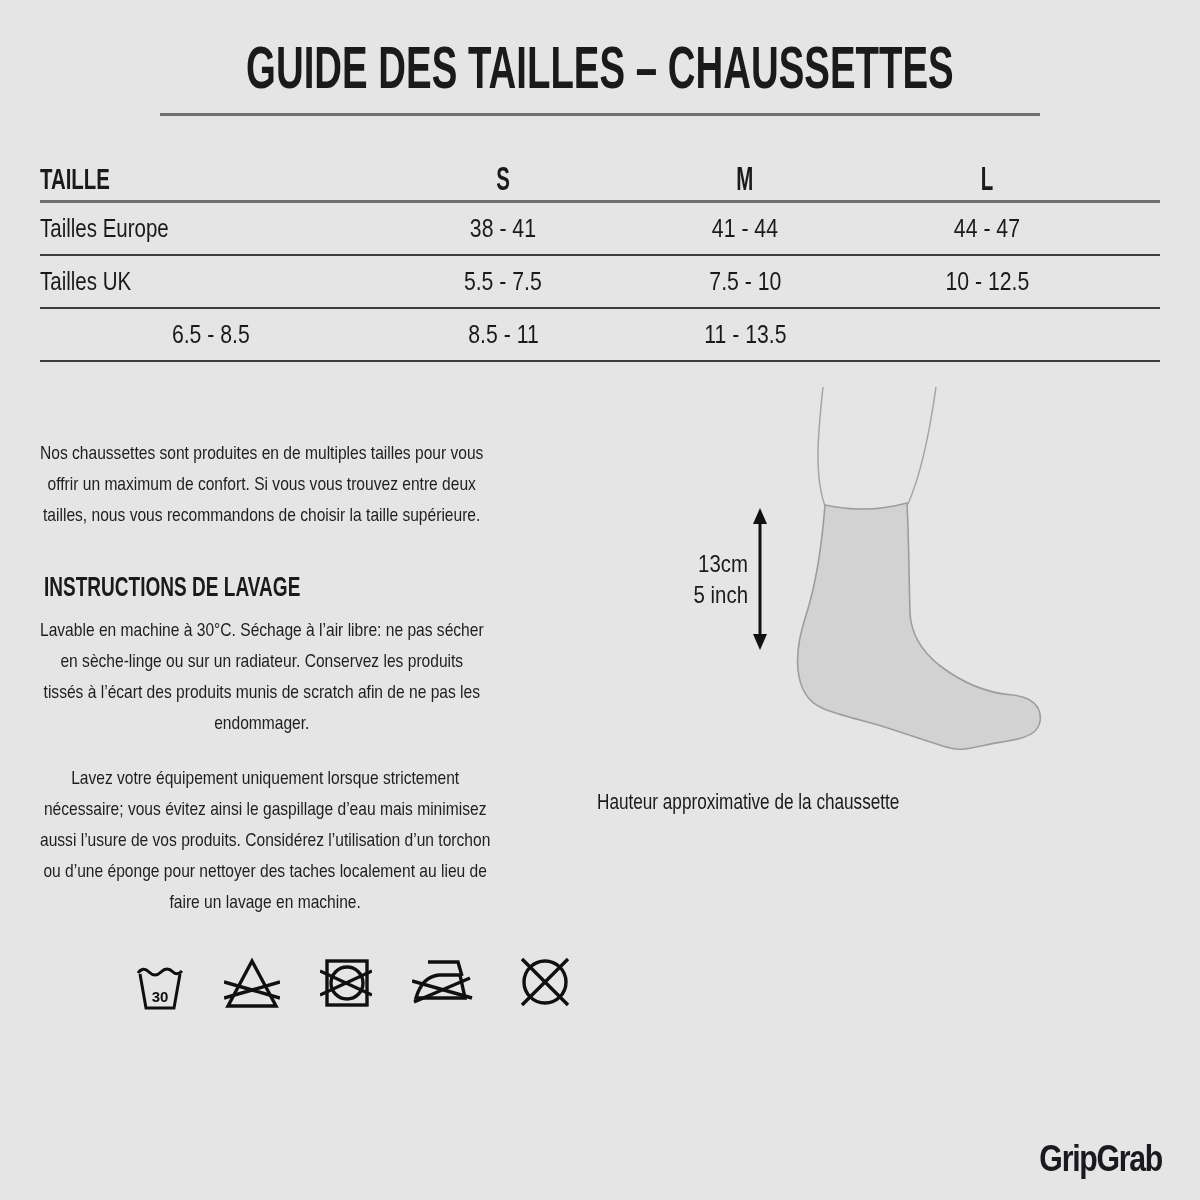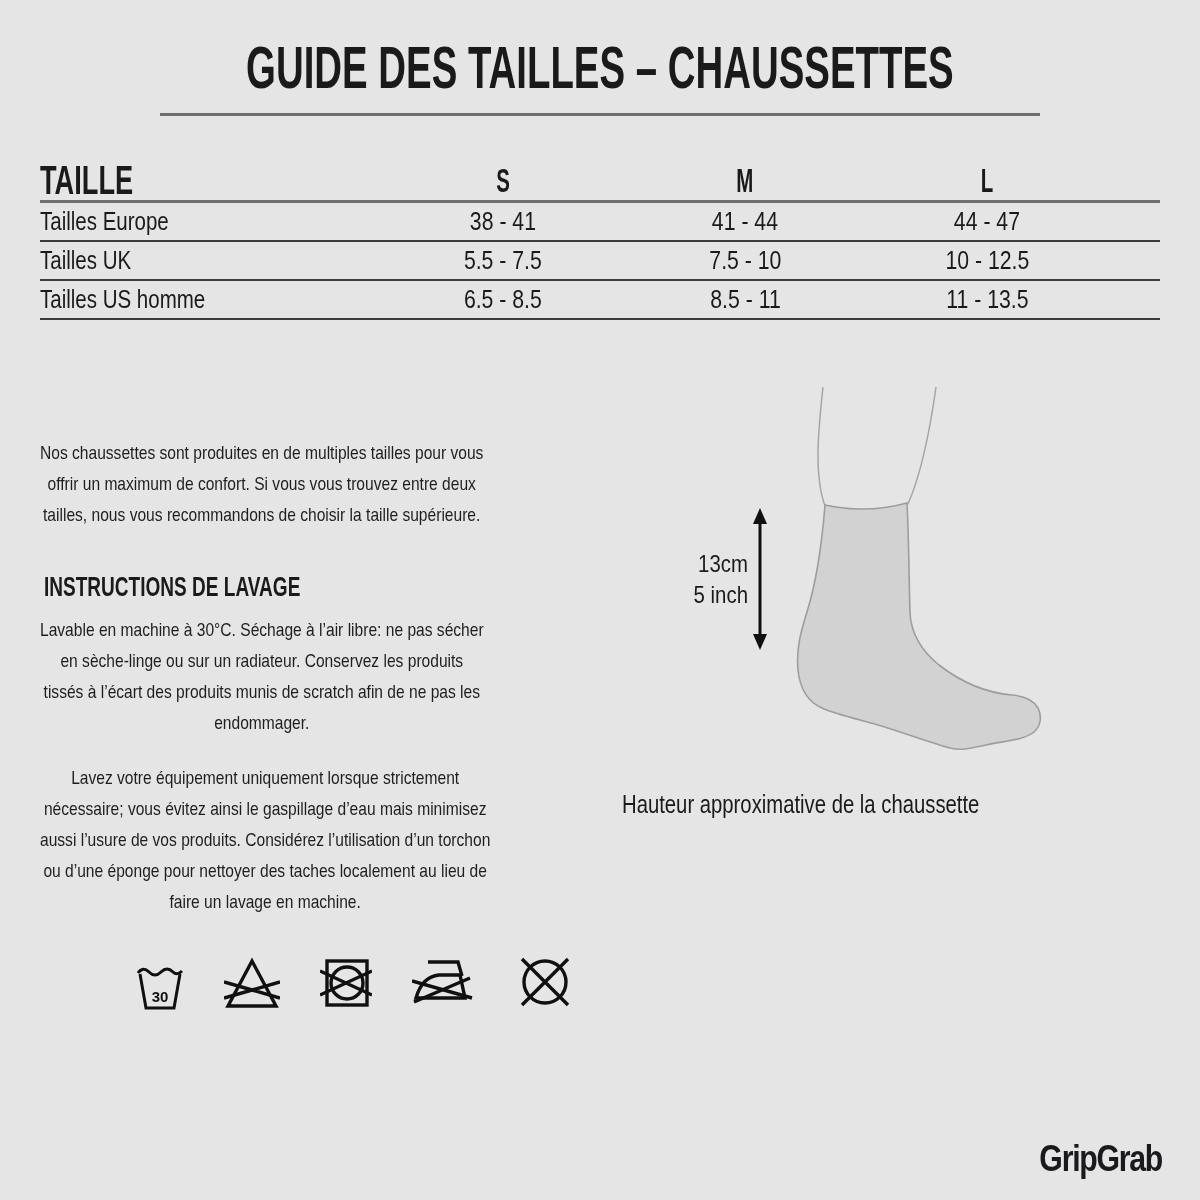--- a/index.html
+++ b/index.html
@@ -14,38 +14,38 @@
   .condHL{display:inline-block;transform:scaleX(.68);transform-origin:0 50%;white-space:nowrap;}
   .condHC{display:inline-block;transform:scaleX(.62);transform-origin:50% 50%;white-space:nowrap;}
 
   .title{left:0;top:36px;width:1200px;text-align:center;font-size:60px;line-height:64px;
          font-weight:800;letter-spacing:0;}
   .title .inner{display:inline-block;transform:scaleX(.64);transform-origin:50% 50%;white-space:nowrap;}
   .title-rule{left:160px;top:113px;width:880px;height:3px;background:#6f6f6f;}
 
   .size-table{left:40px;top:158px;width:1120px;}
   .tr{display:grid;grid-template-columns:342px 242px 242px 242px;align-items:center;
-      box-sizing:border-box;height:39px;border-bottom:2px solid #3d3d3d;}
+      box-sizing:border-box;height:53px;border-bottom:2px solid #3d3d3d;}
   .tr.th{height:45px;border-bottom:3px solid #6f6f6f;font-weight:800;}
   .td{font-size:25px;}
   .td.c{text-align:center;}
   .tr.th .td{font-size:33px;}
-  .tr.th .td.label{font-size:40px;}
+  .tr.th .td.label{font-size:30px;}
 
   .sec-heading{font-size:28px;font-weight:800;line-height:28px;}
   .body-text{font-size:19px;line-height:31px;color:#1e1e1e;text-align:center;}
 
   .care-row{left:136px;top:952px;display:flex;align-items:flex-end;gap:40px;}
   .care-row svg{display:block;}
   .care-stroke{stroke:#101010;stroke-width:3.4;fill:none;}
   .care-stroke-thin{stroke:#101010;stroke-width:3;fill:none;}
 
   .measure-label{left:620px;top:548px;width:128px;text-align:right;font-size:24px;line-height:31px;
                  transform:scaleX(.85);transform-origin:100% 0;}
-  .fig-caption{left:622px;top:789px;font-size:26px;text-decoration:underline;}
+  .fig-caption{left:597px;top:789px;font-size:22px;text-decoration:underline;}
   .logo{right:38px;top:1126px;font-size:36px;font-weight:800;letter-spacing:-1.5px;color:#1a1a1e;margin-top:12px;}
   .logo .inner{display:inline-block;transform:scaleX(.84);transform-origin:100% 50%;white-space:nowrap;}
 </style>
 </head>
 <body>
 
 <div class="page">
 
   <div class="abs title">
     <span class="inner">GUIDE DES TAILLES – CHAUSSETTES</span>
@@ -65,21 +65,20 @@
       <div class="td c"><span class="condC">41 - 44</span></div>
       <div class="td c"><span class="condC">44 - 47</span></div>
     </div>
     <div class="tr">
       <div class="td label"><span class="condL">Tailles UK</span></div>
       <div class="td c"><span class="condC">5.5 - 7.5</span></div>
       <div class="td c"><span class="condC">7.5 - 10</span></div>
       <div class="td c"><span class="condC">10 - 12.5</span></div>
     </div>
     <div class="tr">
-      <div class="td label"><span class="condL">Tailles US homme</span></div>
       <div class="td c"><span class="condC">6.5 - 8.5</span></div>
       <div class="td c"><span class="condC">8.5 - 11</span></div>
       <div class="td c"><span class="condC">11 - 13.5</span></div>
     </div>
   </div>
 
   <div class="abs body-text" style="left:40px;top:437px;">
     <span class="condL">Nos chaussettes sont produites en de multiples tailles pour vous
 offrir un maximum de confort. Si vous vous trouvez entre deux
 tailles, nous vous recommandons de choisir la taille supérieure.</span>

